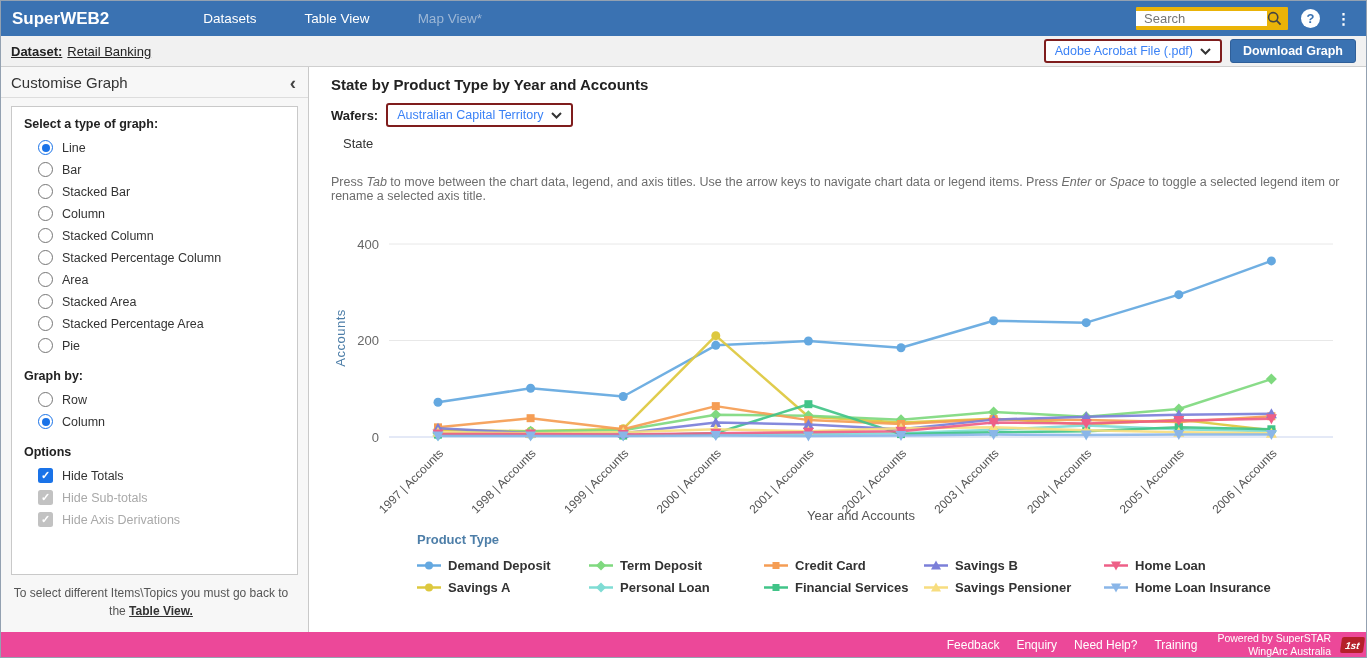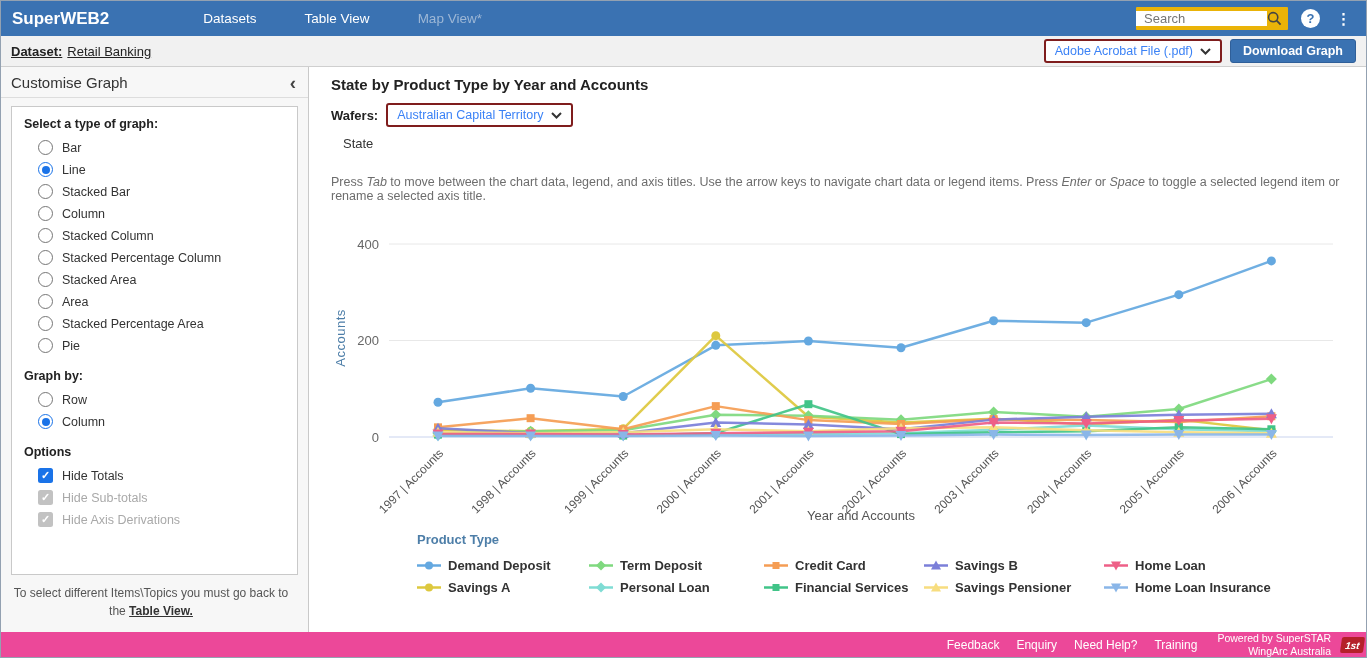--- a/index.html
+++ b/index.html
@@ -117,50 +117,50 @@
 
     <aside class="sidebar">
       <div class="sidebar-header">
         <span class="sidebar-title">Customise Graph</span>
         <span class="collapse-chevron">‹</span>
       </div>
       <div class="panel">
         <div class="section-title">Select a type of graph:</div>
         <div id="graph-type-list">
             <div class="choice-row">
-              <span class="radio"></span>
-              <span class="lbl">Bar</span>
-            </div>
-            <div class="choice-row">
               <span class="radio selected"></span>
               <span class="lbl">Line</span>
             </div>
             <div class="choice-row">
               <span class="radio"></span>
+              <span class="lbl">Bar</span>
+            </div>
+            <div class="choice-row">
+              <span class="radio"></span>
               <span class="lbl">Stacked Bar</span>
             </div>
             <div class="choice-row">
               <span class="radio"></span>
               <span class="lbl">Column</span>
             </div>
             <div class="choice-row">
               <span class="radio"></span>
               <span class="lbl">Stacked Column</span>
             </div>
             <div class="choice-row">
               <span class="radio"></span>
               <span class="lbl">Stacked Percentage Column</span>
             </div>
             <div class="choice-row">
               <span class="radio"></span>
+              <span class="lbl">Area</span>
+            </div>
+            <div class="choice-row">
+              <span class="radio"></span>
               <span class="lbl">Stacked Area</span>
-            </div>
-            <div class="choice-row">
-              <span class="radio"></span>
-              <span class="lbl">Area</span>
             </div>
             <div class="choice-row">
               <span class="radio"></span>
               <span class="lbl">Stacked Percentage Area</span>
             </div>
             <div class="choice-row">
               <span class="radio"></span>
               <span class="lbl">Pie</span>
             </div>
           </div>

